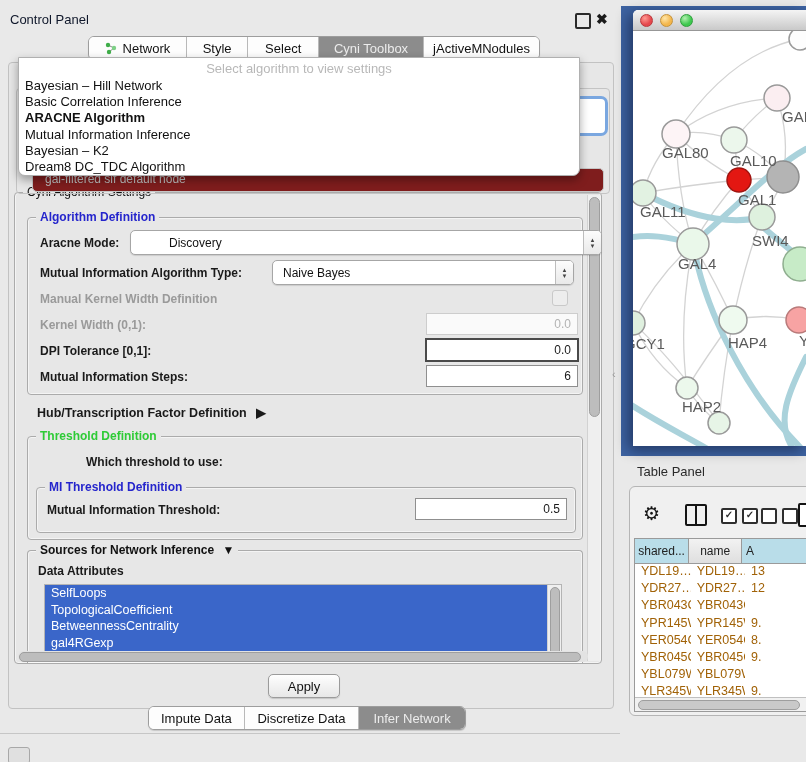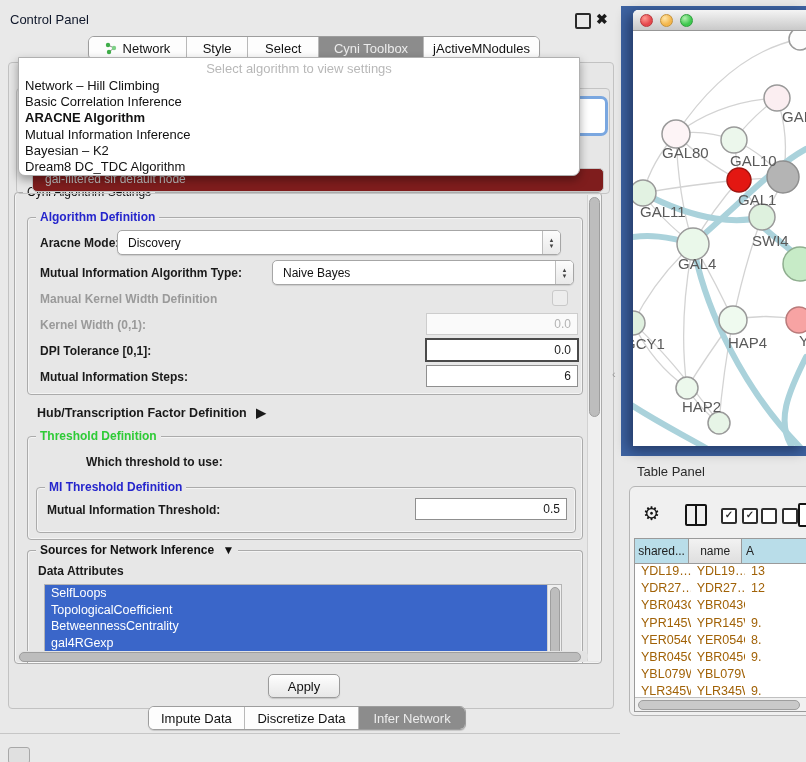--- a/index.html
+++ b/index.html
@@ -114,41 +114,41 @@
 
     <div class="abs" style="left:16px;top:81px;width:592px;height:104px;border:1px solid #c4c4c4;border-radius:4px;z-index:5;"></div>
     <div class="abs" style="left:554px;top:89px;width:48px;height:34px;background:#fff;border:3px solid #7aa7e0;border-radius:7px;z-index:6;"></div>
     <div class="abs" style="left:32px;top:161px;width:570px;height:22px;background:#7f1d1d;border:1px solid #c6c6c6;border-radius:5px;z-index:6;overflow:hidden;">
       <span style="position:absolute;left:12px;top:3px;font-size:12px;color:#bdbdbd;">gal-filtered sif default node</span>
     </div>
 
     <div class="abs dropdown" style="left:18px;top:50px;width:560px;height:117px;">
       <div class="dd-placeholder">Select algorithm to view settings</div>
       <div id="algo-list">
-          <div class="dd-item">Network – Hill Climbing</div>
+          <div class="dd-item">Bayesian – Hill Network</div>
           <div class="dd-item">Basic Correlation Inference</div>
           <div class="dd-item bold">ARACNE Algorithm</div>
           <div class="dd-item">Mutual Information Inference</div>
           <div class="dd-item">Bayesian – K2</div>
           <div class="dd-item">Dream8 DC_TDC Algorithm</div>
         </div>
     </div>
 
     <div class="abs grp" style="left:14px;top:185px;width:586px;height:470px;">
       <span class="grp-title t-black" style="font-weight:normal;">Cyni Algorithm Settings</span>
 
       <div class="abs sbar-v" style="right:1px;top:2px;width:12px;height:466px;">
         <div class="thumb abs" style="left:1px;top:2px;width:9px;height:218px;"></div>
       </div>
 
       <div class="abs grp" style="left:12px;top:24px;width:554px;height:176px;">
         <span class="grp-title t-blue">Algorithm Definition</span>
 
         <div class="abs lbl" style="left:12px;top:18px;">Aracne Mode:</div>
-        <div class="abs combo" style="left:89px;top:12px;width:442px;height:23px;">
+        <div class="abs combo" style="left:102px;top:12px;width:442px;height:23px;padding-left:28px;">
           <span class="val">Discovery</span>
           <span class="step">
             <span>▲</span>
             <span>▼</span>
           </span>
         </div>
 
         <div class="abs lbl" style="left:12px;top:48px;">Mutual Information Algorithm Type:</div>
         <div class="abs combo" style="left:244px;top:42px;width:300px;height:23px;">
           <span class="val">Naive Bayes</span>

